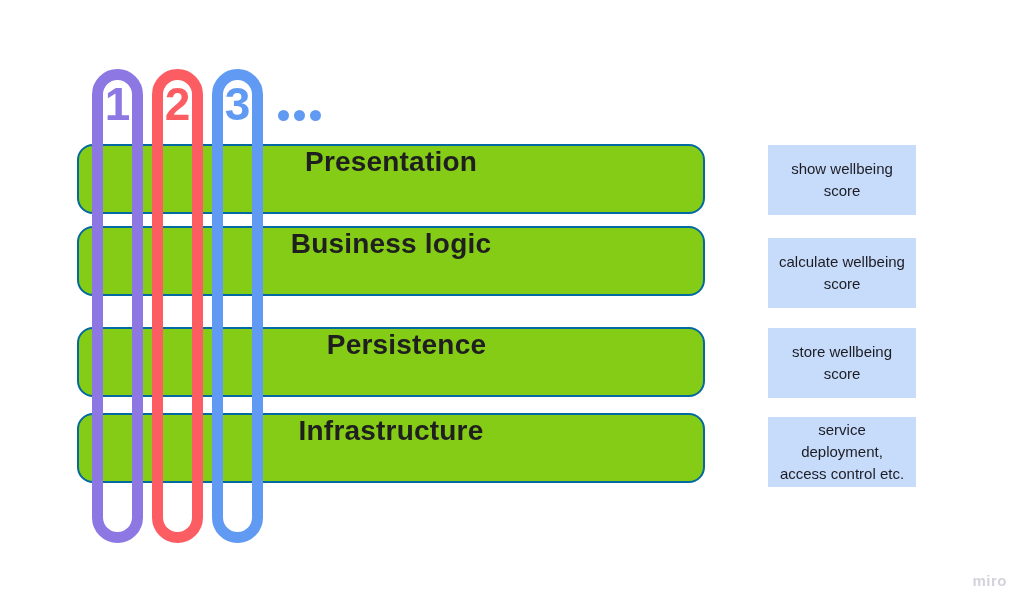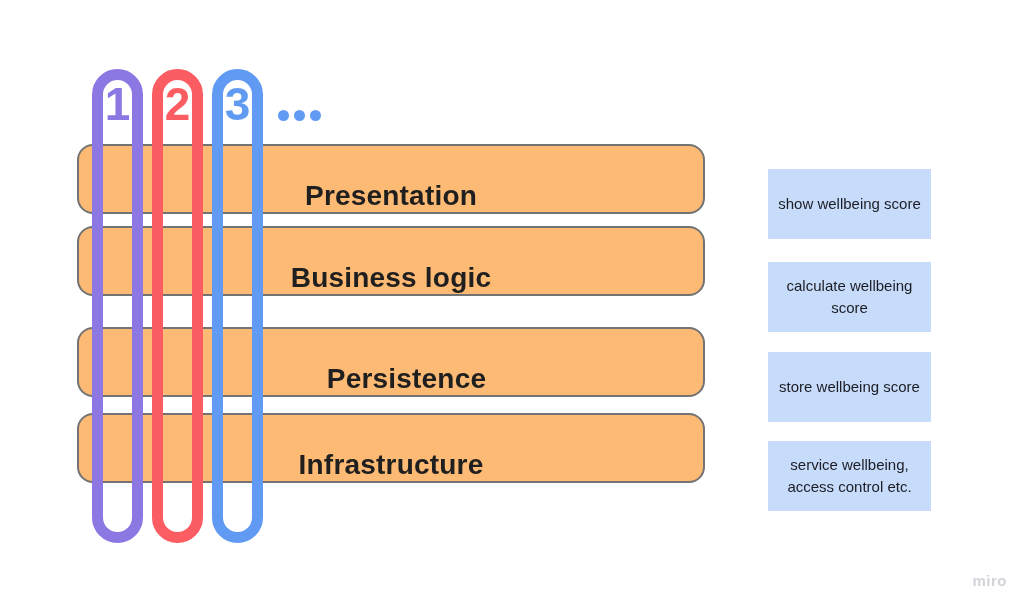--- a/index.html
+++ b/index.html
@@ -13,25 +13,25 @@
     background: #ffffff;
     overflow: hidden;
   }
 
   
   .tier {
     position: absolute;
     left: 77px;
     width: 628px;
     height: 70px;
-    background: #fdba74;
-    border: 2px solid #737373;
+    background: #84cc16;
+    border: 2px solid #0369a1;
     border-radius: 16px;
     display: flex;
-    align-items: flex-end;
+    align-items: flex-start;
     justify-content: center;
     z-index: 1;
   }
   .tier-label {
     font-size: 28px;
     font-weight: bold;
     color: #1f1f1f;
     letter-spacing: 0.2px;
   }
 
@@ -68,30 +68,29 @@
     width: 11px;
     height: 11px;
     border-radius: 50%;
     background: #619af3;
   }
 
   
   .note {
     position: absolute;
     left: 768px;
-    width: 163px;
+    width: 148px;
     height: 70px;
     background: #c7dcfa;
     display: flex;
     align-items: center;
     justify-content: center;
     text-align: center;
     padding: 4px 10px;
     z-index: 1;
-    margin-top: 24px;
   }
   .note-text {
     font-size: 15px;
     line-height: 1.45;
     color: #1c1c24;
   }
 
   .watermark {
     position: absolute;
     right: 17px;
@@ -140,18 +139,18 @@
   <div class="note" style="top: 145px; background: rgb(199, 220, 250);">
     <span class="note-text" style="color: rgb(28, 28, 36);">show wellbeing score</span>
   </div>
   <div class="note" style="top: 238px; background: rgb(199, 220, 250);">
     <span class="note-text" style="color: rgb(28, 28, 36);">calculate wellbeing score</span>
   </div>
   <div class="note" style="top: 328px; background: rgb(199, 220, 250);">
     <span class="note-text" style="color: rgb(28, 28, 36);">store wellbeing score</span>
   </div>
   <div class="note" style="top: 417px; background: rgb(199, 220, 250);">
-    <span class="note-text" style="color: rgb(28, 28, 36);">service wellbeing, access control etc.</span>
+    <span class="note-text" style="color: rgb(28, 28, 36);">service deployment, access control etc.</span>
   </div>
 
   <div class="watermark">miro</div>
 
 </div>
 
 </body></html>

